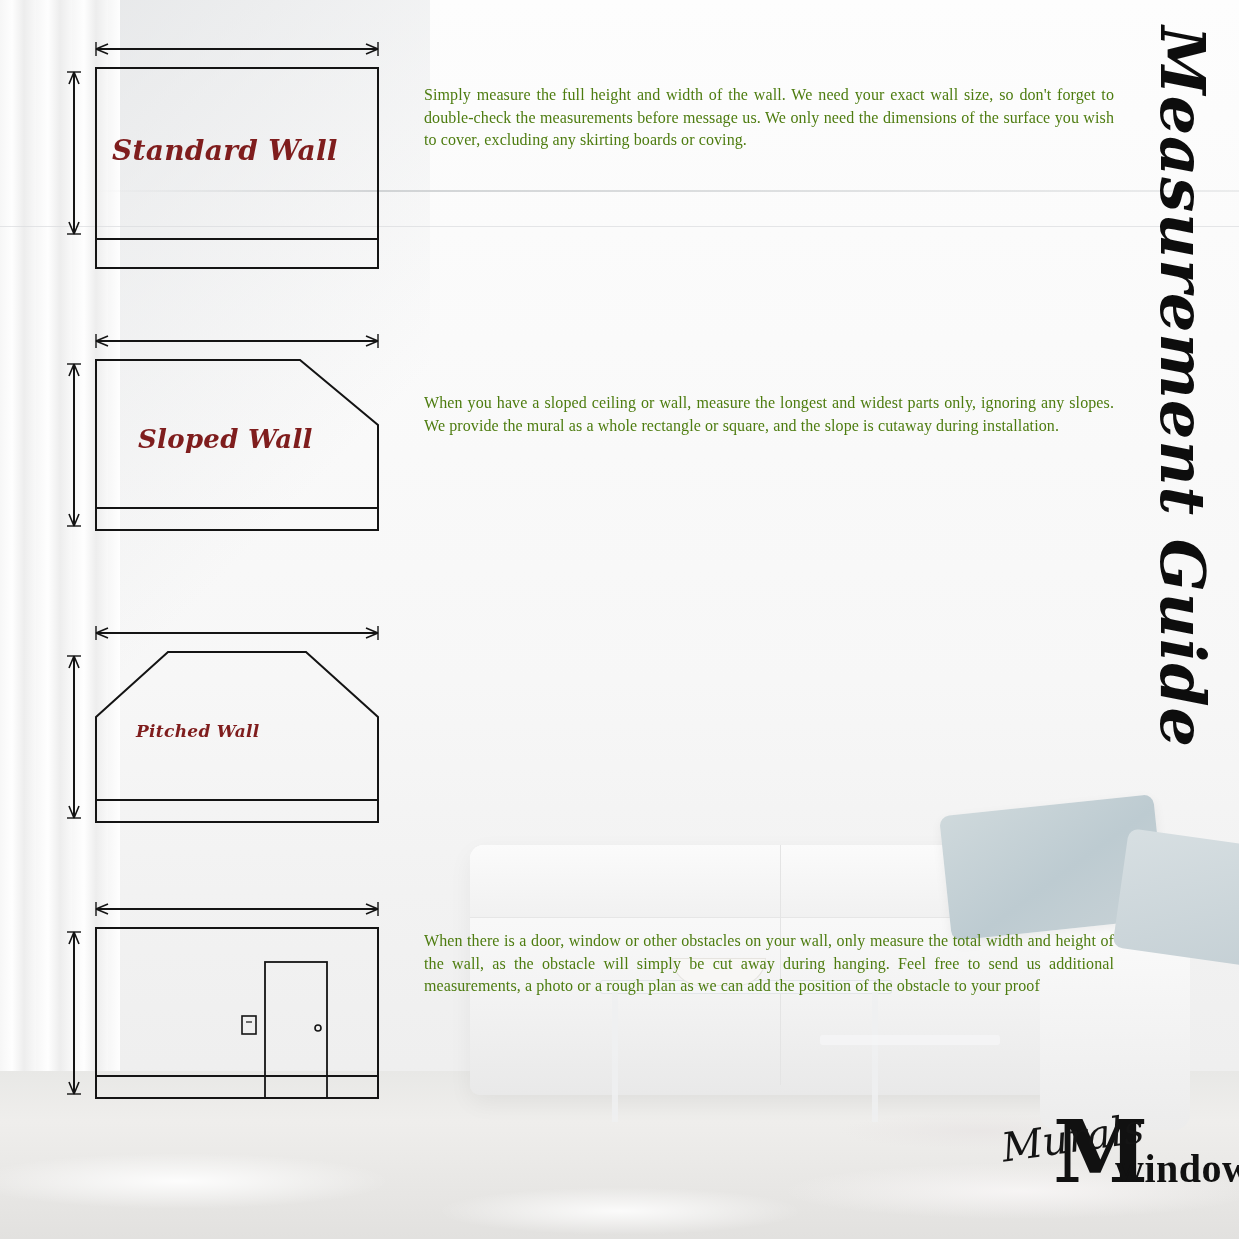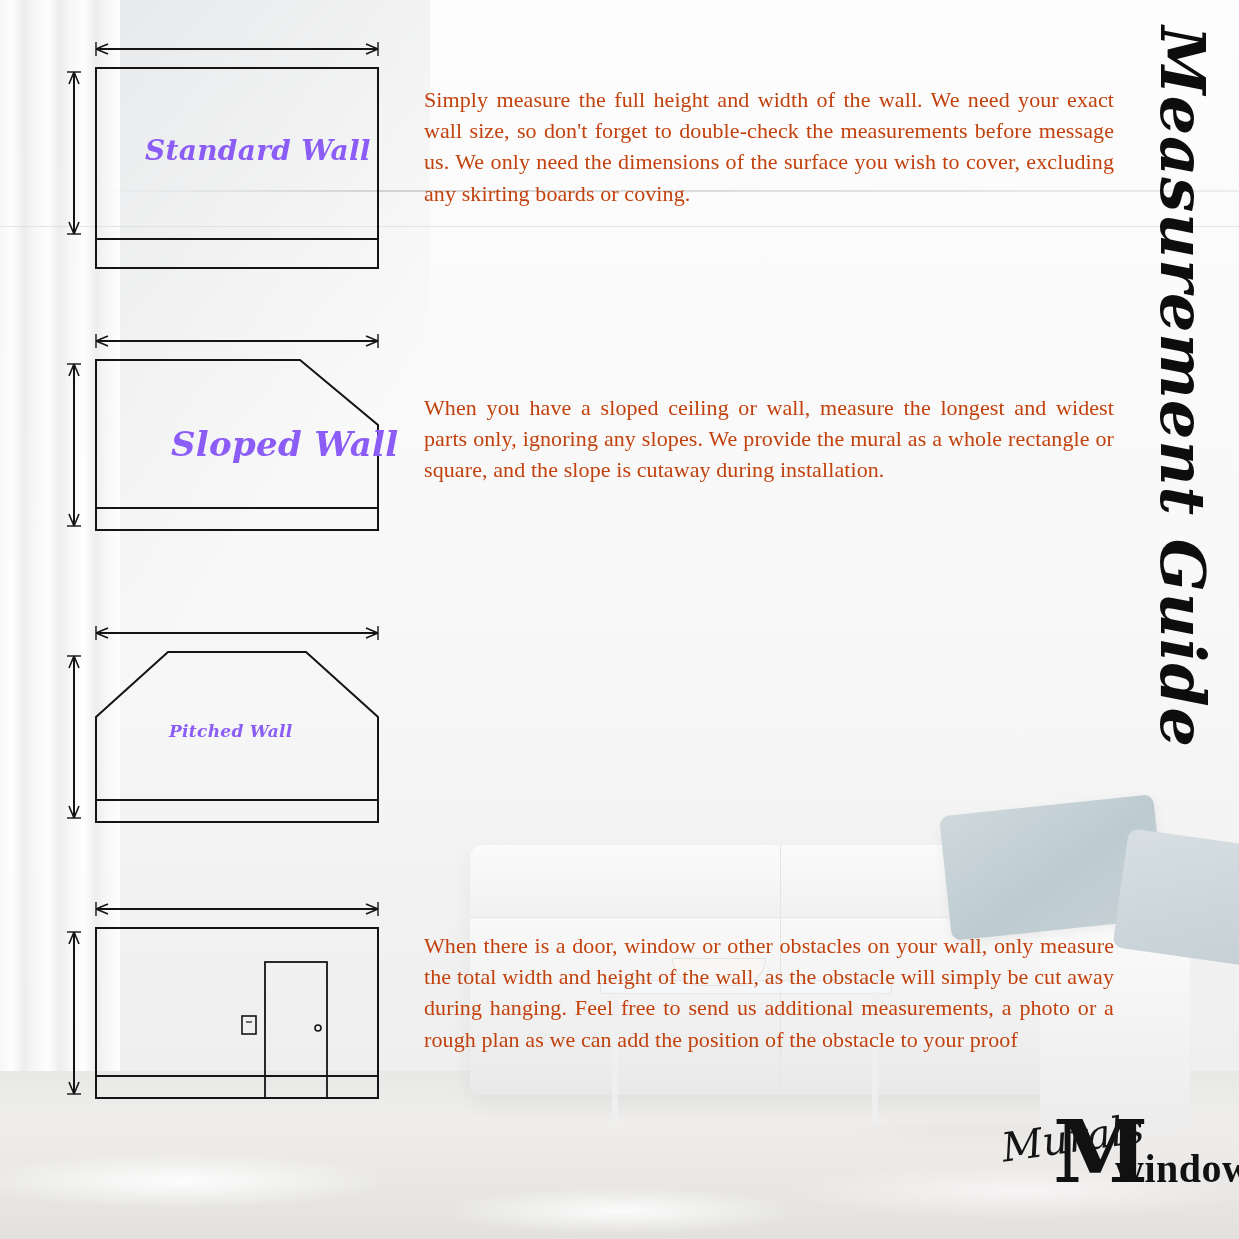--- a/index.html
+++ b/index.html
@@ -147,32 +147,31 @@
   .diagram {
     position: absolute;
   }
   .diagram svg { display: block; }
 
   .label {
     position: absolute;
     font-family: "DejaVu Serif", serif;
     font-style: italic;
     font-weight: bold;
-    color: #8b5cf6;
+    color: #7f1d1d;
     letter-spacing: 0.3px;
     white-space: pre-line;
     line-height: 1.15;
-    margin-left: 33px;
   }
 
   .para {
     position: absolute;
-    color: #c2410c;
+    color: #4d7c0f;
     font-family: "Liberation Serif", serif;
-    font-size: 22px;
+    font-size: 16px;
     line-height: 1.42;
     text-align: justify;
     letter-spacing: 0.1px;
   }
 
   
   .vtitle {
     position: absolute;
     right: 6px;
     top: 18px;
@@ -298,21 +297,21 @@
         <line x1="14" y1="34" x2="14" y2="196"></line>
         <path d="M14 34 L9 46 M14 34 L19 46" stroke-width="1.6"></path>
         <path d="M14 196 L9 184 M14 196 L19 184" stroke-width="1.6"></path>
         <line x1="7" y1="34" x2="21" y2="34" stroke-width="1.4"></line>
         <line x1="7" y1="196" x2="21" y2="196" stroke-width="1.4"></line>
 
         <path d="M36 30 L240 30 L318 95 L318 200 L36 200 Z"></path>
         <line x1="36" y1="178" x2="318" y2="178"></line>
       </svg>
     </div>
-    <div class="label" style="left:138px; top:425px; font-size:34px;">Sloped Wall</div>
+    <div class="label" style="left:138px; top:425px; font-size:26px;">Sloped Wall</div>
 
     <div class="para" style="left:424px; top:392px; width:690px;">When you have a sloped ceiling or wall, measure the longest and widest parts only, ignoring any slopes. We provide the mural as a whole rectangle or square, and the slope is cutaway during installation.</div>
 
     <div class="diagram" style="left:60px; top:622px;">
       <svg width="340" height="225" viewBox="0 0 340 225" fill="none" stroke="#141414" stroke-width="2">
         <line x1="36" y1="11" x2="318" y2="11"></line>
         <path d="M36 11 L48 6 M36 11 L48 16" stroke-width="1.6"></path>
         <path d="M318 11 L306 6 M318 11 L306 16" stroke-width="1.6"></path>
         <line x1="36" y1="4" x2="36" y2="18" stroke-width="1.4"></line>
         <line x1="318" y1="4" x2="318" y2="18" stroke-width="1.4"></line>

